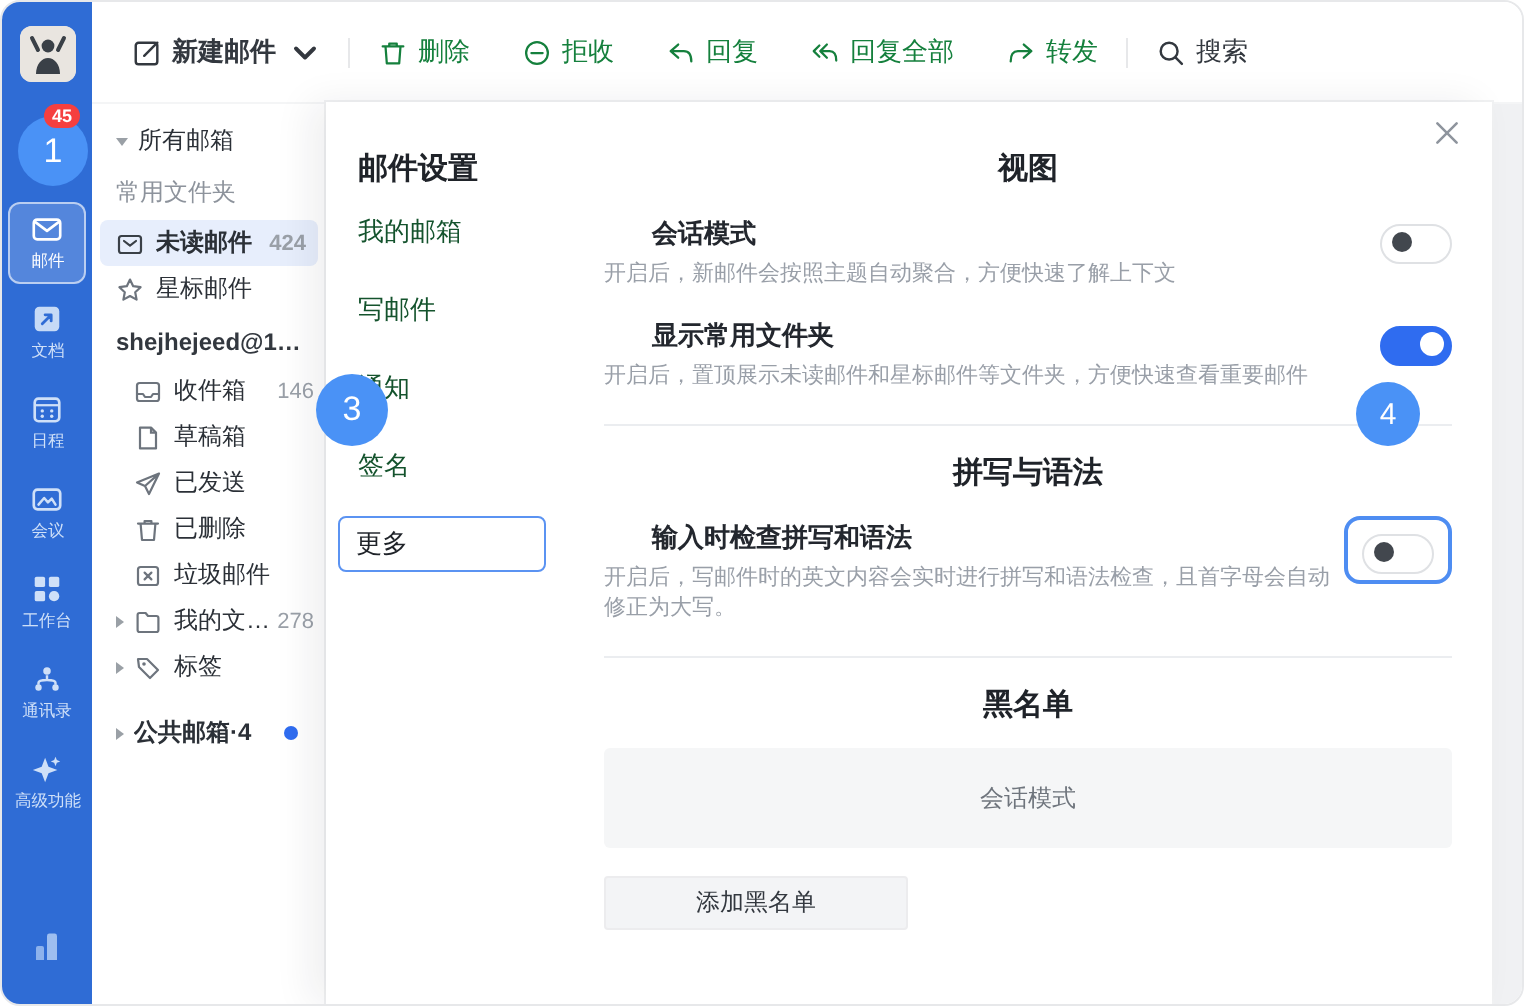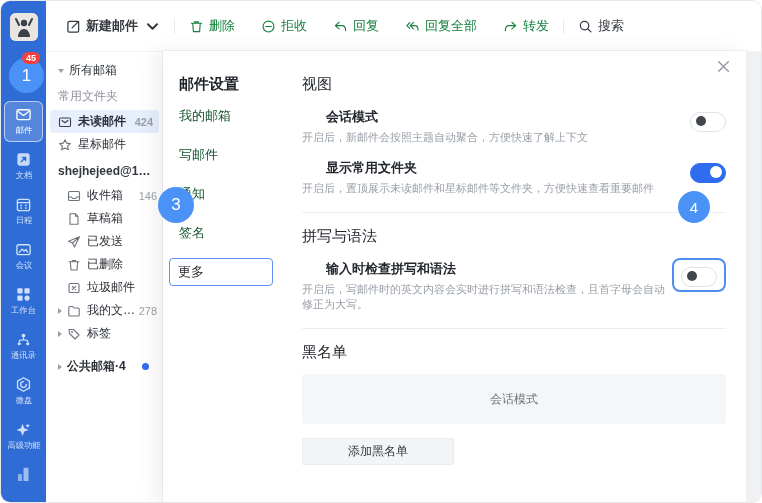--- a/index.html
+++ b/index.html
@@ -47,21 +47,21 @@
 
   
   .modal{position:absolute;left:162px;top:50px;bottom:0;width:583px;background:#fff;z-index:10;box-shadow:-8px 0 18px rgba(31,35,41,.07),0 0 0 1px #f1f2f3;display:flex;}
   .close-btn{position:absolute;top:8px;right:12px;width:18px;height:18px;color:#8f959e;cursor:pointer;z-index:12;}
   .close-btn svg{width:15px;height:15px;}
   .set-nav{width:113px;flex:none;padding:24px 0 0 16px;box-sizing:border-box;}
   .set-title{font-size:15px;font-weight:bold;color:#1f2329;margin-bottom:8px;}
   .set-item{font-size:13px;color:#14532d;margin-bottom:11px;padding:5px 0;cursor:pointer;}
   .set-item.active{border:1px solid #5b93f2;border-radius:4px;background:#fff;padding:4px 8px;margin-left:-10px;width:86px;color:#1f2329;}
   .set-main{flex:1;padding:24px 20px 0 26px;box-sizing:border-box;position:relative;}
-  .h-sec{font-size:15px;font-weight:normal;color:#1f2329;margin:0 0 4px;}
+  .h-sec{font-size:15px;font-weight:bold;color:#1f2329;margin:0 0 4px;text-align:center;}
   .row{display:flex;align-items:flex-start;justify-content:space-between;margin-top:14px;}
   .row-title{font-size:13px;color:#23272e;font-weight:bold;margin-left:24px;}
   .row-desc{font-size:11px;color:#999fa8;margin-top:4px;max-width:380px;line-height:15px;}
   .divider{height:1px;background:#ebedf0;margin:16px 0 14px;}
   .toggle{width:34px;height:18px;border-radius:10px;border:1px solid #dfe1e4;background:#fff;position:relative;flex:none;cursor:pointer;margin-top:4px;}
   .toggle .knob{position:absolute;top:3px;left:5px;width:10px;height:10px;border-radius:50%;background:#42474e;}
   .toggle.on{background:#2f6cf0;border-color:#2f6cf0;}
   .toggle.on .knob{left:auto;right:3px;top:2px;width:12px;height:12px;background:#fff;}
   .toggle-highlight{border:2px solid #4e8df2;border-radius:8px;padding:3px 7px;margin-top:-2px;}
   .empty-box{background:#f5f6f7;border-radius:3px;height:50px;display:flex;align-items:center;justify-content:center;font-size:12px;color:#6f757d;margin-top:12px;}
@@ -135,27 +135,20 @@
           <svg class="ric" viewBox="0 0 18 18">
               <circle cx="9" cy="4.8" r="2" fill="currentColor"></circle>
               <path d="M9 7 v2.5 M4.5 12 v-1 q0-1.5 4.5-1.5 t4.5 1.5 v1" fill="none" stroke="currentColor" stroke-width="1.3"></path>
               <circle cx="4.5" cy="13.5" r="1.7" fill="currentColor"></circle>
               <circle cx="13.5" cy="13.5" r="1.7" fill="currentColor"></circle>
             </svg>
           <span class="rlabel">通讯录</span>
         </div>
         <div class="rail-item">
           <svg class="ric" viewBox="0 0 18 18">
-              <path d="M9 1.8 L15.3 5.4 V12.6 L9 16.2 L2.7 12.6 V5.4 Z" fill="none" stroke="currentColor" stroke-width="1.4" stroke-linejoin="round"></path>
-              <path d="M12 9 a3 3 0 1 1 -3 -3" fill="none" stroke="currentColor" stroke-width="1.4" stroke-linecap="round"></path>
-            </svg>
-          <span class="rlabel">微盘</span>
-        </div>
-        <div class="rail-item">
-          <svg class="ric" viewBox="0 0 18 18">
               <path d="M8 3 L9.8 7.8 L14.5 9.5 L9.8 11.2 L8 16 L6.2 11.2 L1.5 9.5 L6.2 7.8 Z" fill="currentColor"></path>
               <path d="M13.5 2.5 L14.2 4.3 L16 5 L14.2 5.7 L13.5 7.5 L12.8 5.7 L11 5 L12.8 4.3 Z" fill="currentColor"></path>
             </svg>
           <span class="rlabel">高级功能</span>
         </div>
       </div>
       <div class="rail-bottom">
         <svg viewBox="0 0 20 20">
             <path d="M4 17 V11 q0-1 1-1 h2 q1 0 1 1 v6 Z" fill="currentColor" opacity=".85"></path>
             <path d="M9.5 17 V5 q0-1.2 1.2-1.2 h2.6 q1.2 0 1.2 1.2 v12 Z" fill="currentColor"></path>

